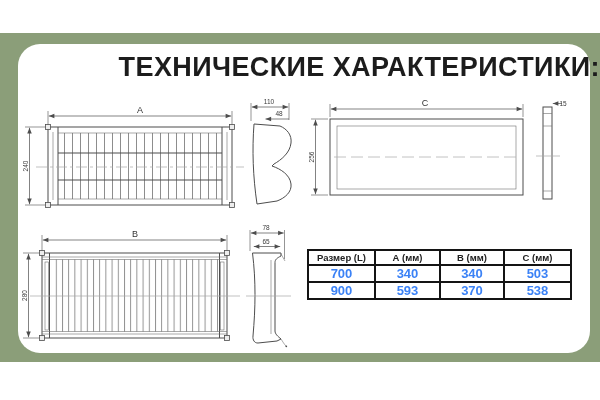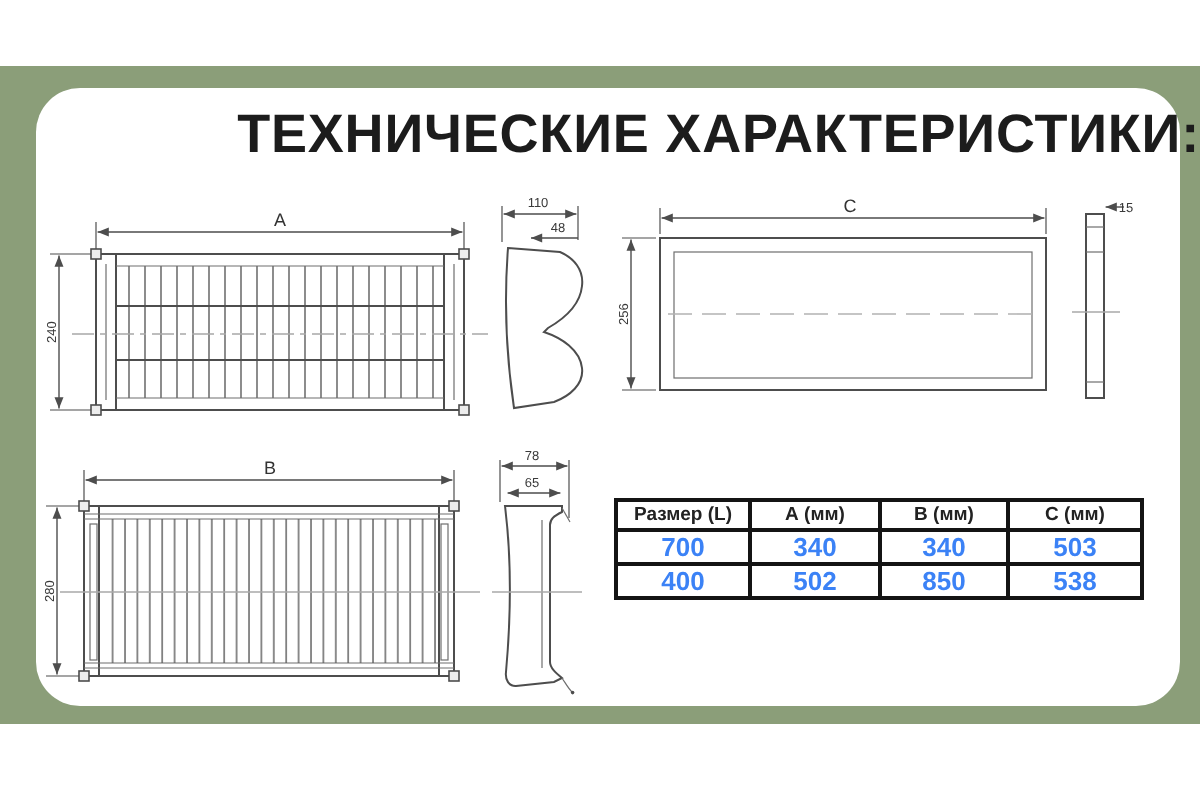--- a/index.html
+++ b/index.html
@@ -198,20 +198,20 @@
       </tr>
     </thead>
     <tbody>
       <tr>
         <td>700</td>
         <td>340</td>
         <td>340</td>
         <td>503</td>
       </tr>
       <tr>
-        <td>400</td>
-        <td>502</td>
-        <td>850</td>
+        <td>900</td>
+        <td>593</td>
+        <td>370</td>
         <td>538</td>
       </tr>
     </tbody>
   </table>
 </div>
 
 </body></html>

